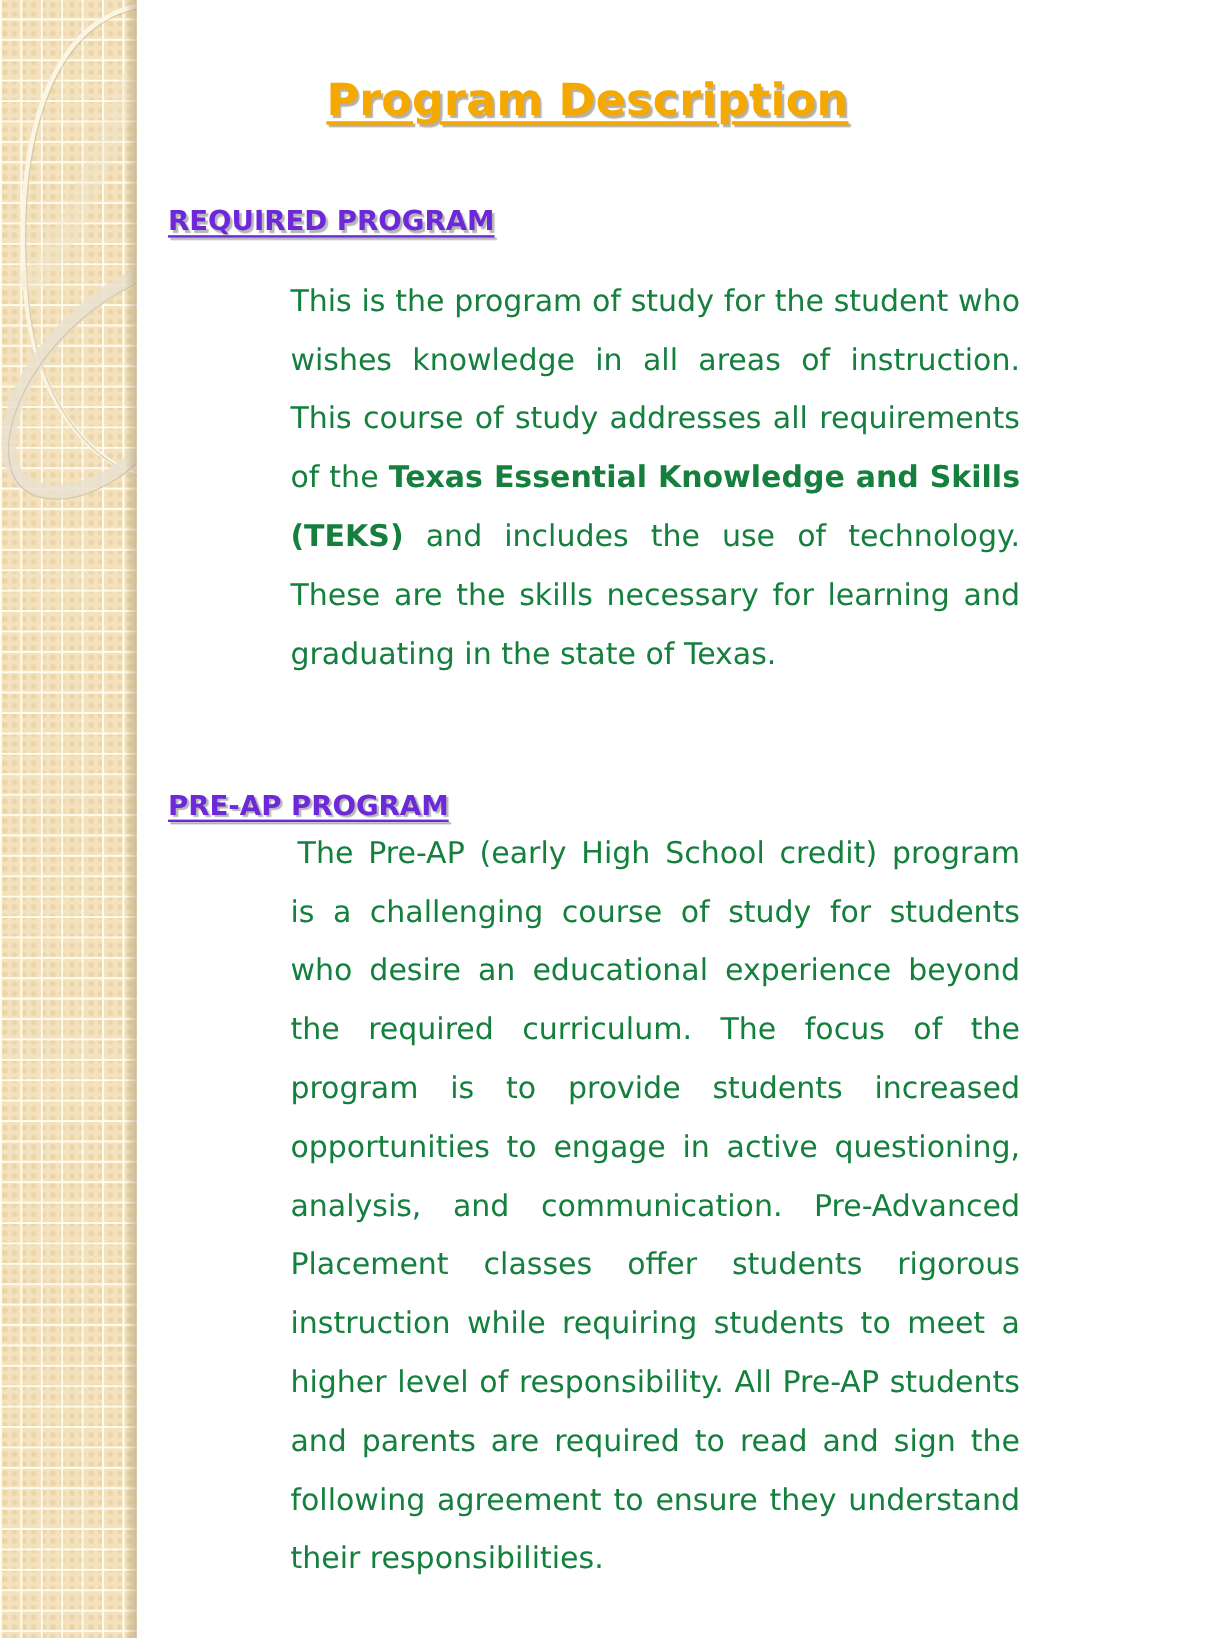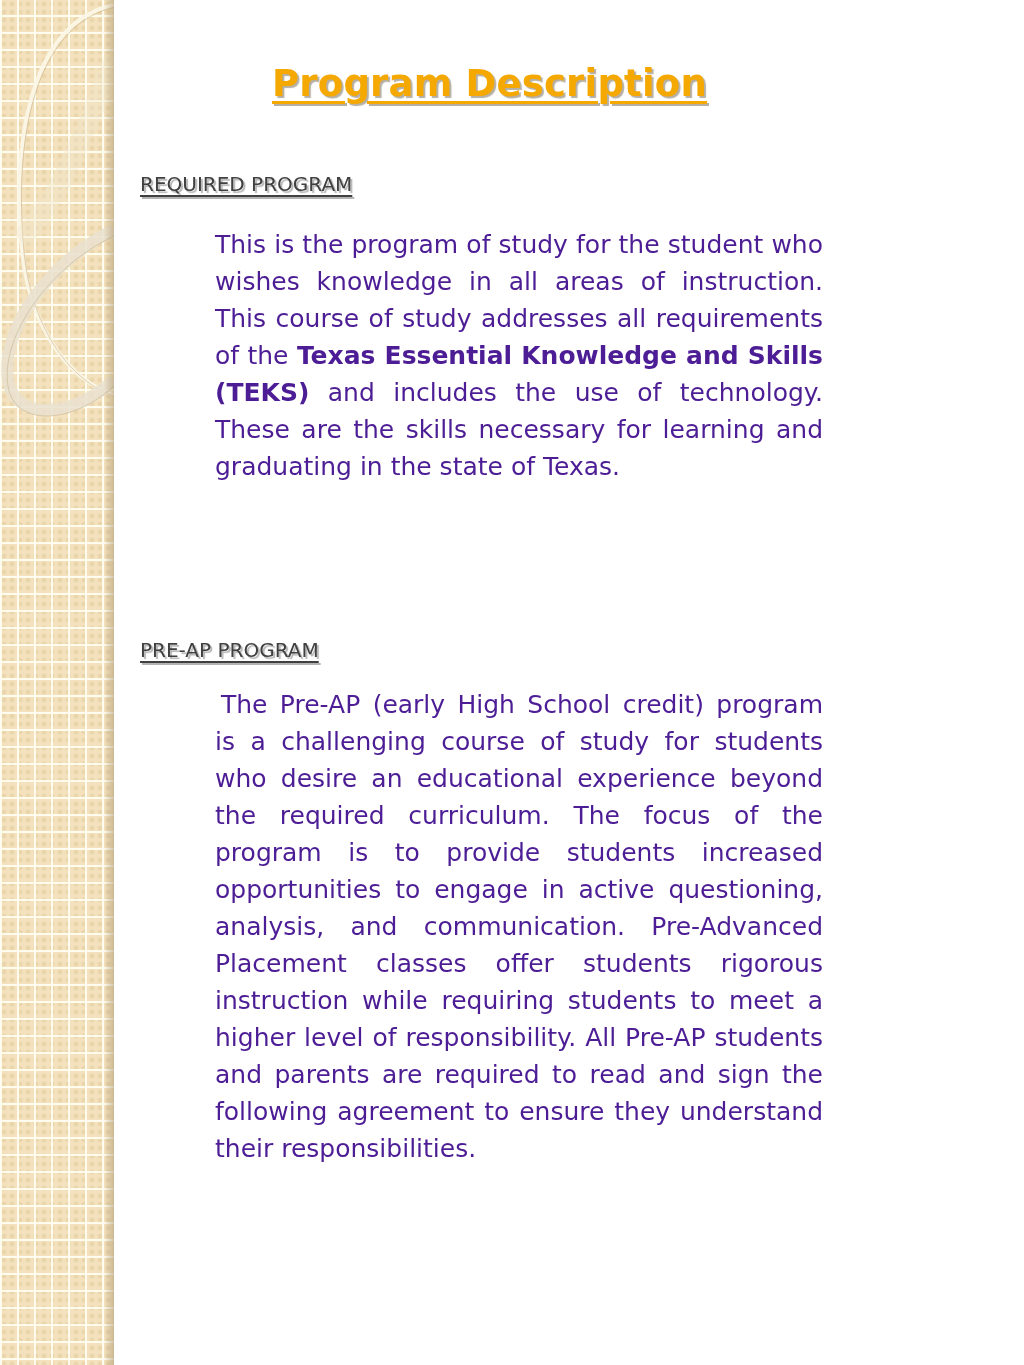--- a/index.html
+++ b/index.html
@@ -25,29 +25,29 @@
   .sidebar svg { position: absolute; left: 0; top: 0; }
   .title {
     position: absolute; left: 272px; top: 62px;
     font-size: 37px; font-weight: bold; color: #f5a800;
     text-decoration: underline; text-decoration-thickness: 3px; text-underline-offset: 5px;
     text-shadow: 2px 2px 1px rgba(120,110,90,0.55);
     letter-spacing: 0.2px;
   }
   .heading {
     position: absolute; left: 140px;
-    font-size: 20px; font-weight: normal; color: #404040;
+    font-size: 23px; font-weight: bold; color: #6d28d9;
     text-decoration: underline; text-decoration-thickness: 2px; text-underline-offset: 4px;
     text-shadow: 2px 2px 1px rgba(130,130,130,0.6);
   }
   .h1 { top: 172px; }
-  .h2 { top: 638px; text-align: right; }
+  .h2 { top: 659px; text-align: right; }
   .para {
-    position: absolute; left: 215px; width: 608px;
-    font-size: 25px; line-height: 37px; color: #4c1d95;
+    position: absolute; left: 242px; width: 608px;
+    font-size: 25px; line-height: 49px; color: #15803d;
     text-align: justify; text-align-last: left;
   }
   .p1 { top: 226px; }
   .p2 { top: 686px; }
   .indent { display: inline-block; width: 6px; }
   b { font-weight: bold; }
 </style>
 </head>
 <body>
 

